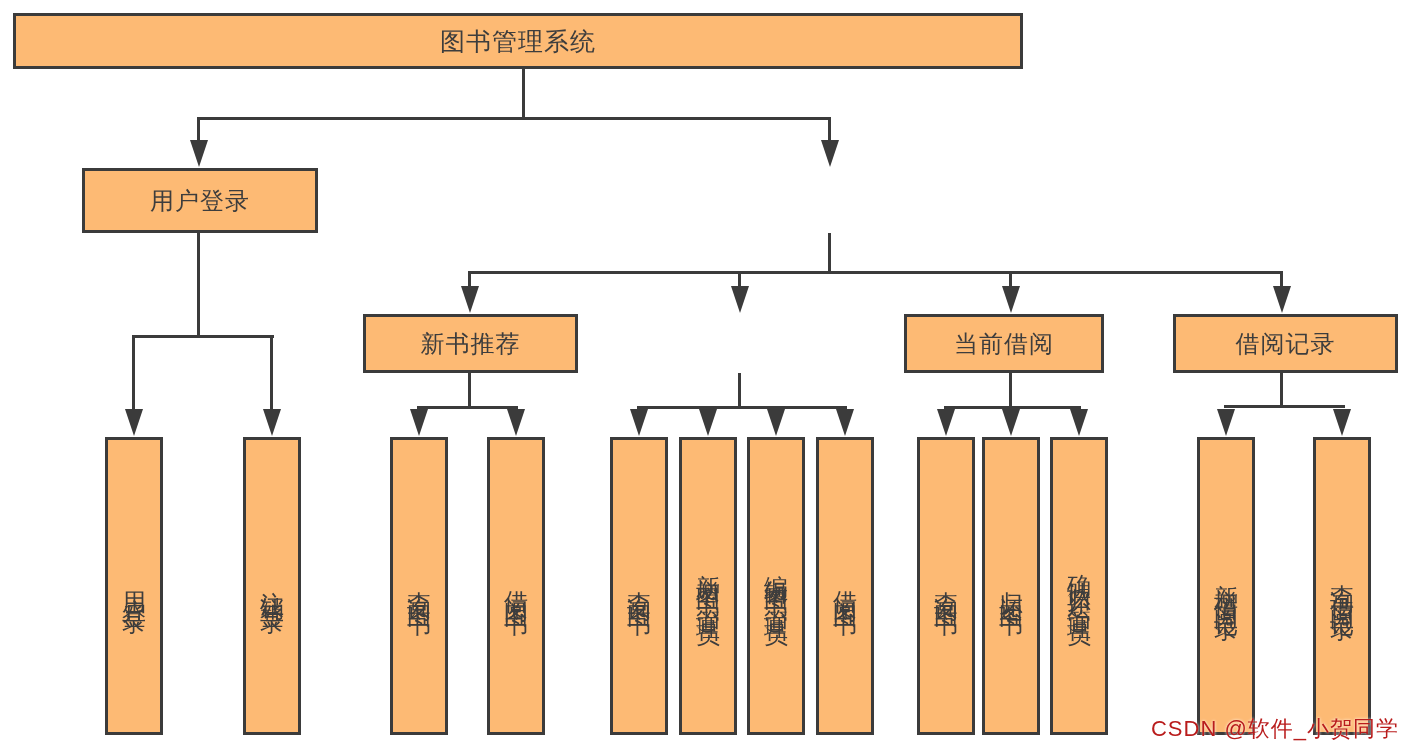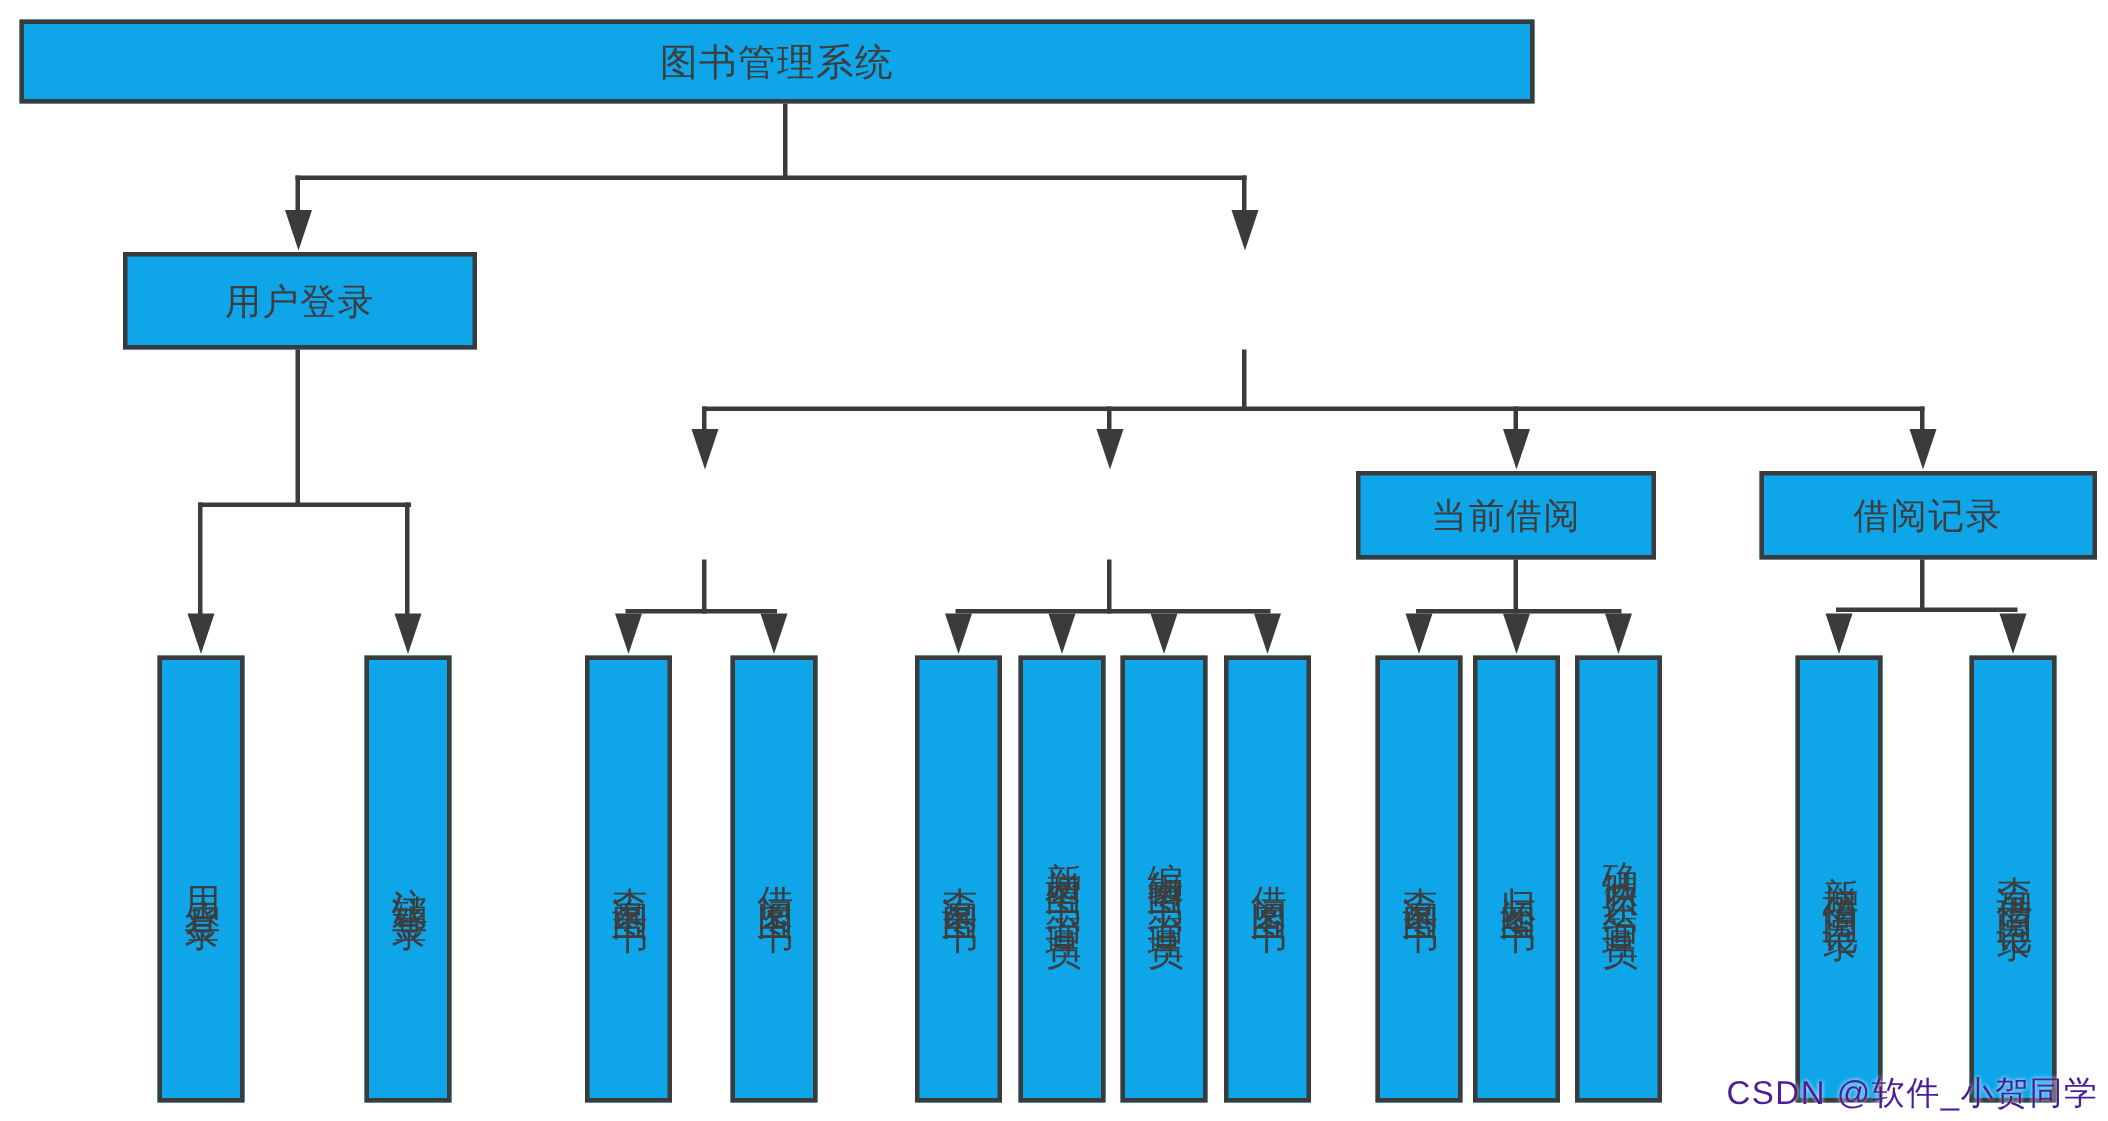--- a/index.html
+++ b/index.html
@@ -1,56 +1,59 @@
 <!DOCTYPE html>
 <html><head>
 <meta charset="utf-8">
 <style>
   html,body{margin:0;padding:0;background:#ffffff;}
   body{width:1405px;height:747px;font-family:"Liberation Sans","DejaVu Sans",sans-serif;}
   .stage{position:relative;width:1405px;height:747px;background:#ffffff;overflow:hidden;}
 
   .box,.vbox{
-    position:absolute;box-sizing:border-box;background:#0ea5e9;
+    position:absolute;box-sizing:border-box;background:#fdba74;
     border:3px solid #3b3b3b;color:#3d3d3d;
     display:flex;align-items:center;justify-content:center;
   }
   .box{font-size:24px;letter-spacing:1px;white-space:nowrap;}
   .box.title{font-size:25px;}
   .vbox span{
     writing-mode:vertical-rl;text-orientation:mixed;
     font-size:24px;letter-spacing:7px;line-height:1;
   }
 
   .hline,.vline{position:absolute;background:#3b3b3b;}
   .arrow{
     position:absolute;width:0;height:0;
     border-left:9px solid transparent;
     border-right:9px solid transparent;
     border-top:27px solid #3b3b3b;
   }
   .watermark{
     position:absolute;right:6px;bottom:3px;
-    font-size:22px;color:#4c1d95;letter-spacing:1px;
+    font-size:22px;color:#b91c1c;letter-spacing:1px;
     text-shadow:0 0 3px #ffffff;white-space:nowrap;
   }
 </style>
 </head>
 <body>
 
 <div class="stage">
 
   <div class="box title" style="left:13px;top:13px;width:1010px;height:56px">
     <span>图书管理系统</span>
   </div>
 
   <div class="box" style="left:82px;top:168px;width:236px;height:65px">
     <span>用户登录</span>
   </div>
 
+  <div class="box" style="left:363px;top:314px;width:215px;height:59px">
+    <span>新书推荐</span>
+  </div>
   <div class="box" style="left:904px;top:314px;width:200px;height:59px">
     <span>当前借阅</span>
   </div>
   <div class="box" style="left:1173px;top:314px;width:225px;height:59px">
     <span>借阅记录</span>
   </div>
 
   <div class="vbox" style="left:105px;top:437px;width:58px;height:298px">
     <span>用户登录</span>
   </div>

